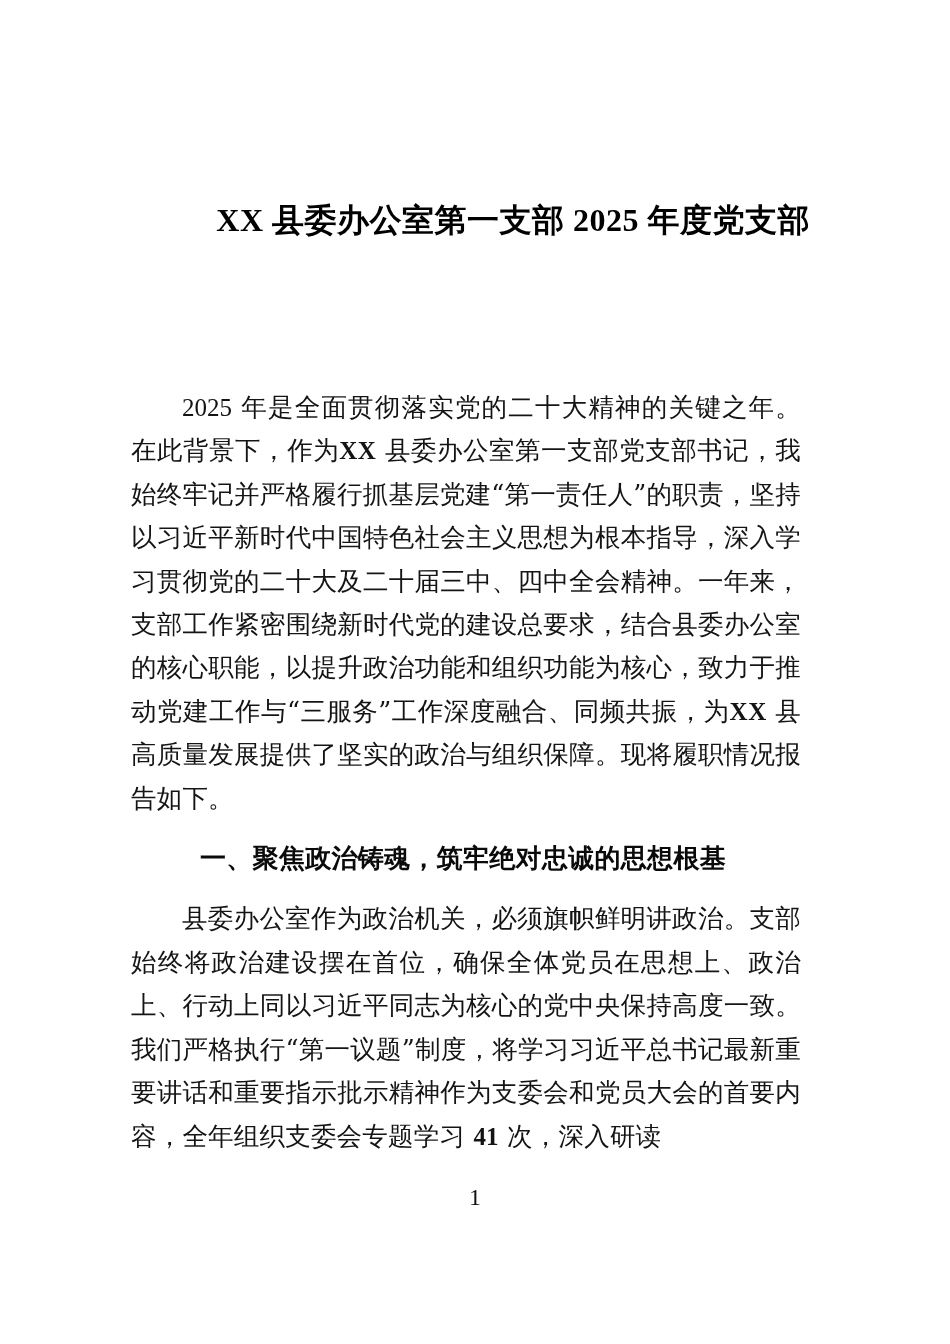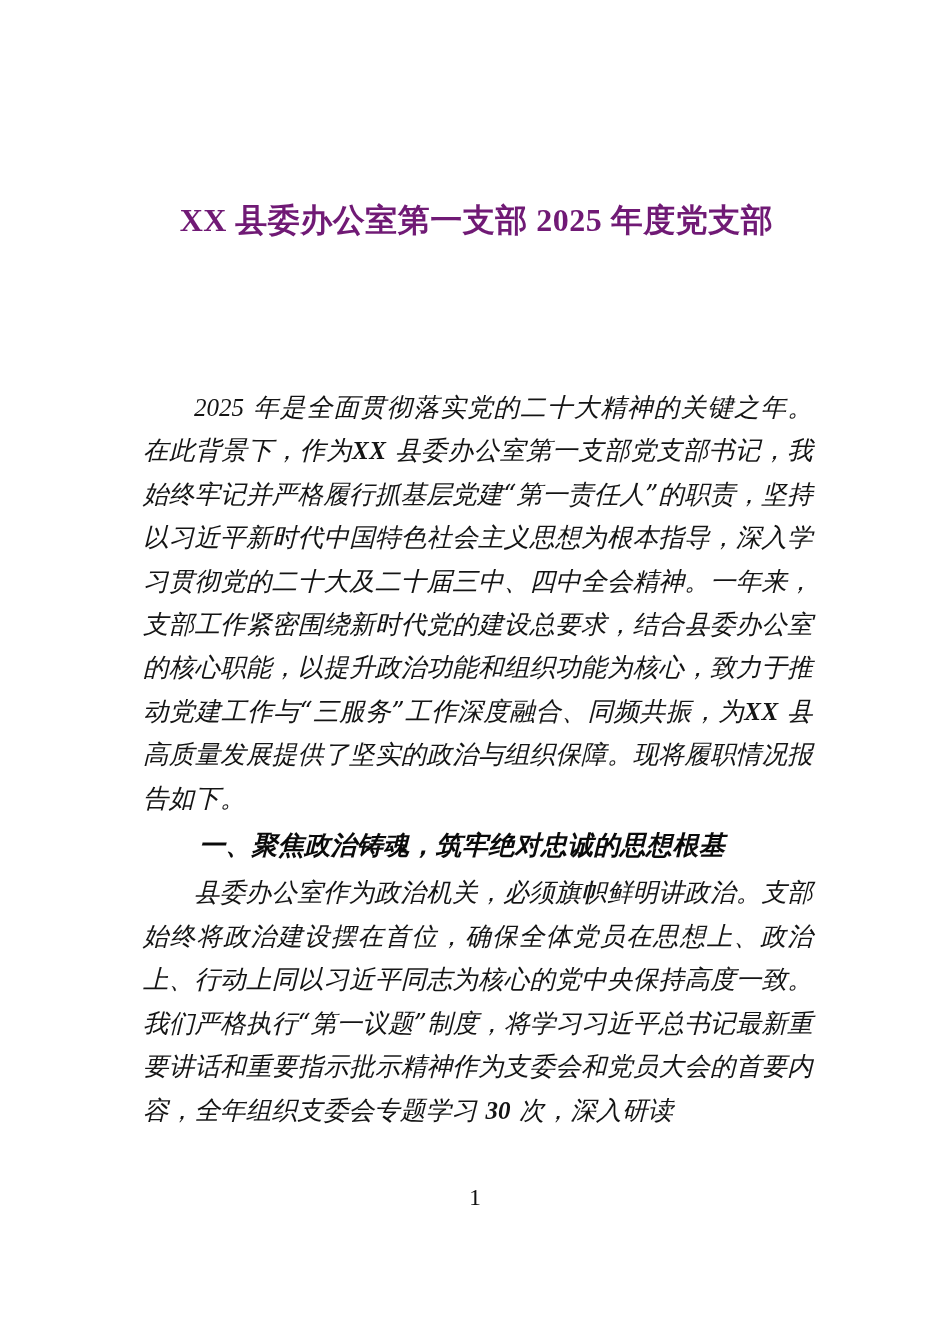--- a/index.html
+++ b/index.html
@@ -18,40 +18,39 @@
     color: #000000;
     -webkit-font-smoothing: antialiased;
   }
 
   
   .doc-title {
     position: absolute;
     left: 143px;
     top: 192px;
     width: 667px;
-    text-align: center;
+    text-align: right;
     font-family: "Liberation Serif", "DejaVu Serif", serif;
     font-weight: bold;
     font-size: 32px;
     line-height: 57px;
     letter-spacing: 0.5px;
-    color: #701a75;
+    color: #000000;
   }
   .doc-title .tline {
     display: block;
     white-space: nowrap;
   }
 
   
   .body-col {
     position: absolute;
-    left: 143px;
+    left: 131px;
     top: 386px;
     width: 670px;
-    font-style: italic;
   }
 
   p.para {
     margin: 0;
     font-family: "DejaVu Serif", "Liberation Serif", serif;
     font-size: 25.5px;
     line-height: 43.4px;
     text-align: justify;
     text-justify: inter-character;
     text-indent: 2em;
@@ -76,21 +75,21 @@
     letter-spacing: 0.5px;
   }
   .num-b {
     font-family: "Liberation Serif", "DejaVu Serif", serif;
     font-weight: bold;
     font-size: 25px;
   }
 
   
   h2.section-heading {
-    margin: 4px;
+    margin: 17px;
     font-family: "Liberation Sans", "DejaVu Sans", sans-serif;
     font-weight: bold;
     font-size: 26px;
     line-height: 43.4px;
     text-indent: 2em;
     letter-spacing: 0.3px;
     color: #0a0a0a;
     white-space: nowrap;
   }
 
@@ -115,19 +114,19 @@
   <div class="doc-title">
     <span class="tline">XX 县委办公室第一支部 2025 年度党支部</span>
   </div>
 
   <div class="body-col">
 
     <p class="para"><span class="num">2025</span> 年是全面贯彻落实党的二十大精神的关键之年。在此背景下，作为<span class="lat-b">XX</span> 县委办公室第一支部党支部书记，我始终牢记并严格履行抓基层党建“第一责任人”的职责，坚持以习近平新时代中国特色社会主义思想为根本指导，深入学习贯彻党的二十大及二十届三中、四中全会精神。一年来，支部工作紧密围绕新时代党的建设总要求，结合县委办公室的核心职能，以提升政治功能和组织功能为核心，致力于推动党建工作与“三服务”工作深度融合、同频共振，为<span class="lat-b">XX</span> 县高质量发展提供了坚实的政治与组织保障。现将履职情况报告如下。</p>
 
     <h2 class="section-heading">一、聚焦政治铸魂，筑牢绝对忠诚的思想根基</h2>
 
-    <p class="para cont">县委办公室作为政治机关，必须旗帜鲜明讲政治。支部始终将政治建设摆在首位，确保全体党员在思想上、政治上、行动上同以习近平同志为核心的党中央保持高度一致。我们严格执行“第一议题”制度，将学习习近平总书记最新重要讲话和重要指示批示精神作为支委会和党员大会的首要内容，全年组织支委会专题学习 <span class="num-b">30</span> 次，深入研读</p>
+    <p class="para cont">县委办公室作为政治机关，必须旗帜鲜明讲政治。支部始终将政治建设摆在首位，确保全体党员在思想上、政治上、行动上同以习近平同志为核心的党中央保持高度一致。我们严格执行“第一议题”制度，将学习习近平总书记最新重要讲话和重要指示批示精神作为支委会和党员大会的首要内容，全年组织支委会专题学习 <span class="num-b">41</span> 次，深入研读</p>
 
   </div>
 
   <div class="page-number">1</div>
 
 </div>
 
 </body></html>

